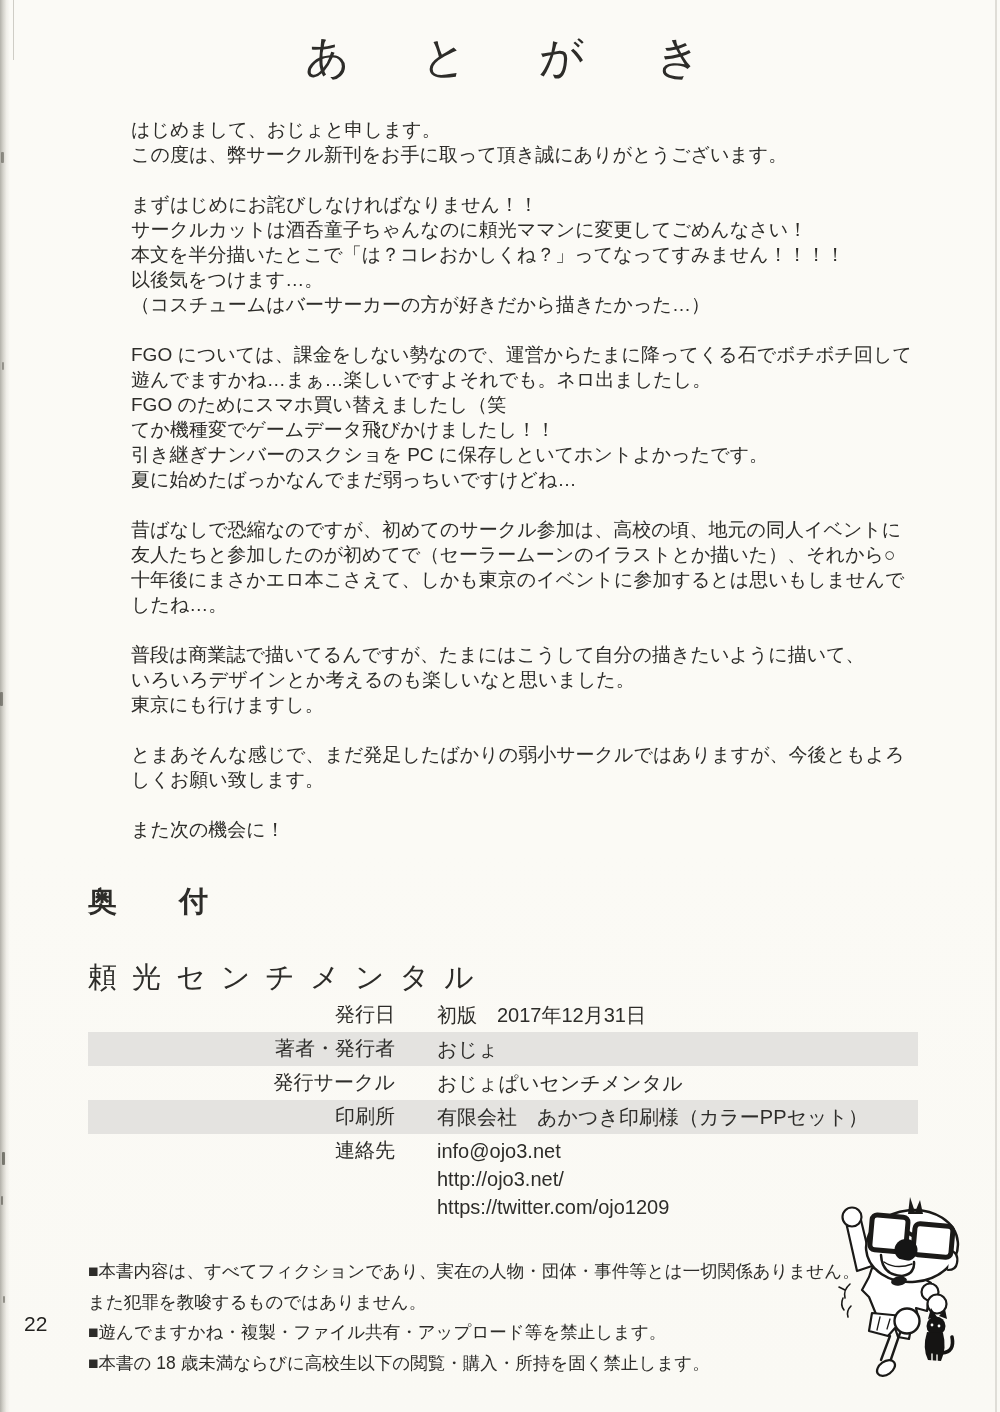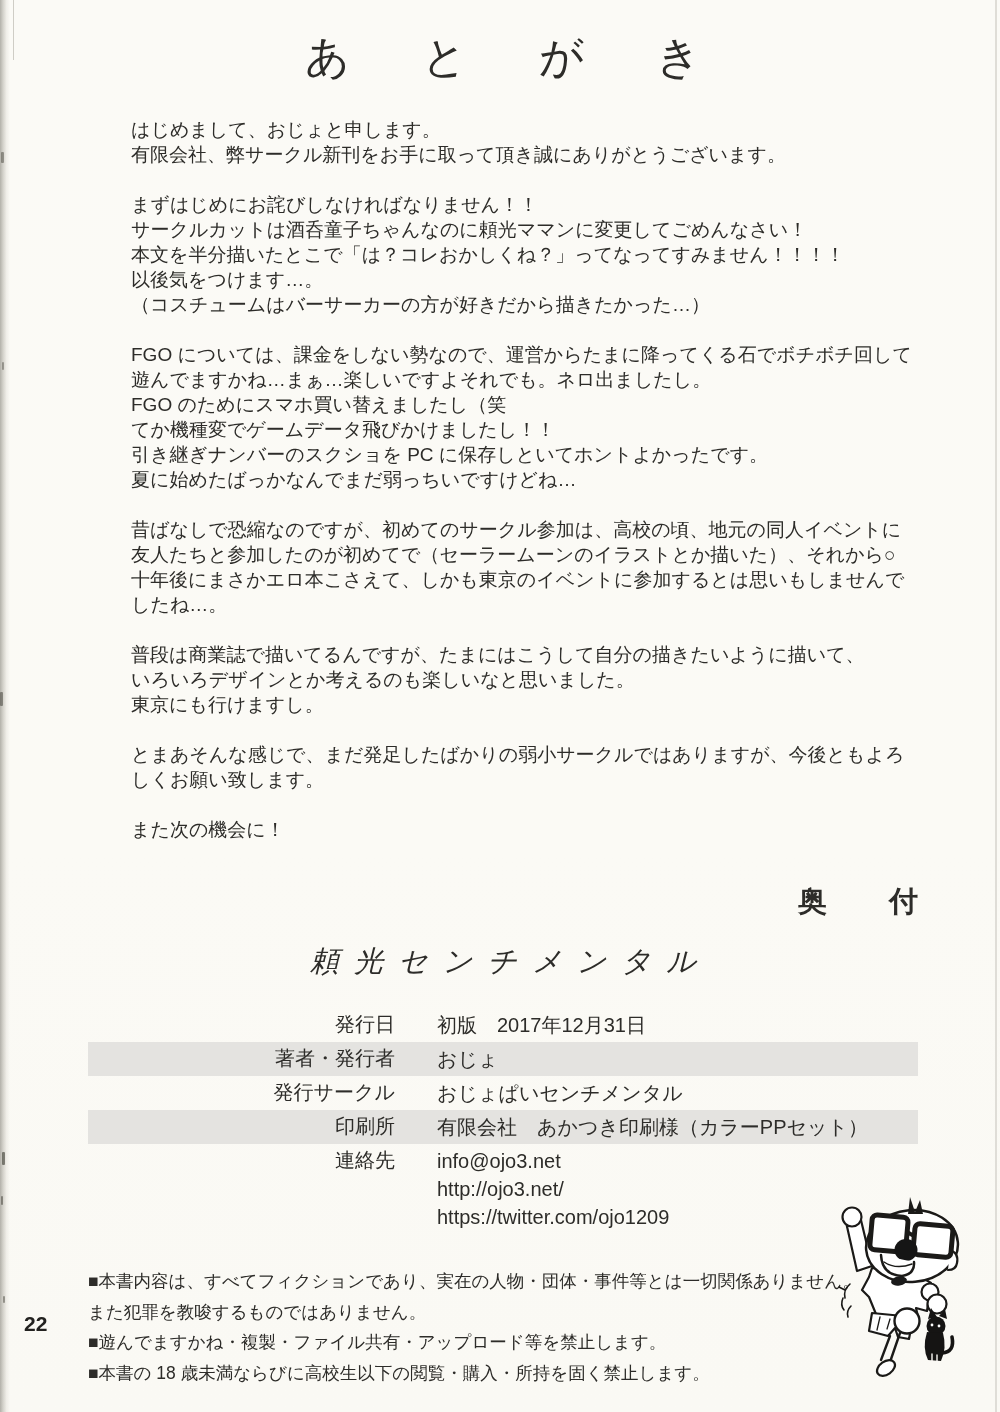--- a/index.html
+++ b/index.html
@@ -25,36 +25,36 @@
 
   .content{position:absolute;left:88px;right:82px;top:28px;}
 
   .title-wrap{text-align:center;margin:0 0 30px 0;}
   .afterword-title{font-size:44px;letter-spacing:72px;margin-right:-72px;font-weight:400;}
 
   .para{font-size:19px;line-height:25px;margin-bottom:25px;margin-left:43px;}
   .para .line{white-space:nowrap;}
 
   .colophon{margin-top:40px;}
-  .c-head-wrap{text-align:right;}
+  .c-head-wrap{text-align:left;}
   .c-head{font-size:29px;font-weight:bold;letter-spacing:62px;margin-right:-62px;}
-  .c-title-wrap{text-align:center;margin-top:20px;font-style:italic;}
+  .c-title-wrap{text-align:left;margin-top:36px;}
   .c-title{font-size:29px;letter-spacing:15px;margin-right:-15px;}
 
-  .c-table{margin-top:26px;font-size:20px;}
+  .c-table{font-size:20px;}
   .c-row{display:flex;align-items:flex-start;padding:3px 0;}
   .c-row.shaded{background:#e4e3e0;}
   .c-label{width:307px;text-align:right;line-height:27px;white-space:nowrap;}
   .c-values{margin-left:42px;line-height:27px;}
   .c-value{line-height:28px;white-space:nowrap;}
 
   .disclaimers{margin-top:32px;font-size:17.5px;}
   .disclaimers .line{line-height:30.5px;white-space:nowrap;}
 
-  .page-number{position:absolute;left:24px;top:1312px;font-size:21px;color:#232220;font-weight:bold;}
+  .page-number{position:absolute;left:24px;top:1312px;font-size:21px;color:#232220;}
 
   .mascot{position:absolute;left:820px;top:1180px;width:156px;height:215px;}
 </style>
 </head>
 <body>
 
 <div class="page">
 
   <div class="edge-left"></div>
   <div class="edge-left-line"></div>
@@ -67,21 +67,21 @@
   <span class="speck sp6"></span>
 
   <div class="content">
 
     <div class="title-wrap">
       <span class="afterword-title">あとがき</span>
     </div>
 
     <div class="para">
       <div class="line">はじめまして、おじょと申します。</div>
-      <div class="line">有限会社、弊サークル新刊をお手に取って頂き誠にありがとうございます。</div>
+      <div class="line">この度は、弊サークル新刊をお手に取って頂き誠にありがとうございます。</div>
     </div>
 
     <div class="para">
       <div class="line">まずはじめにお詫びしなければなりません！！</div>
       <div class="line">サークルカットは酒呑童子ちゃんなのに頼光ママンに変更してごめんなさい！</div>
       <div class="line">本文を半分描いたとこで「は？コレおかしくね？」ってなってすみません！！！！</div>
       <div class="line">以後気をつけます…。</div>
       <div class="line">（コスチュームはバーサーカーの方が好きだから描きたかった…）</div>
     </div>
 

